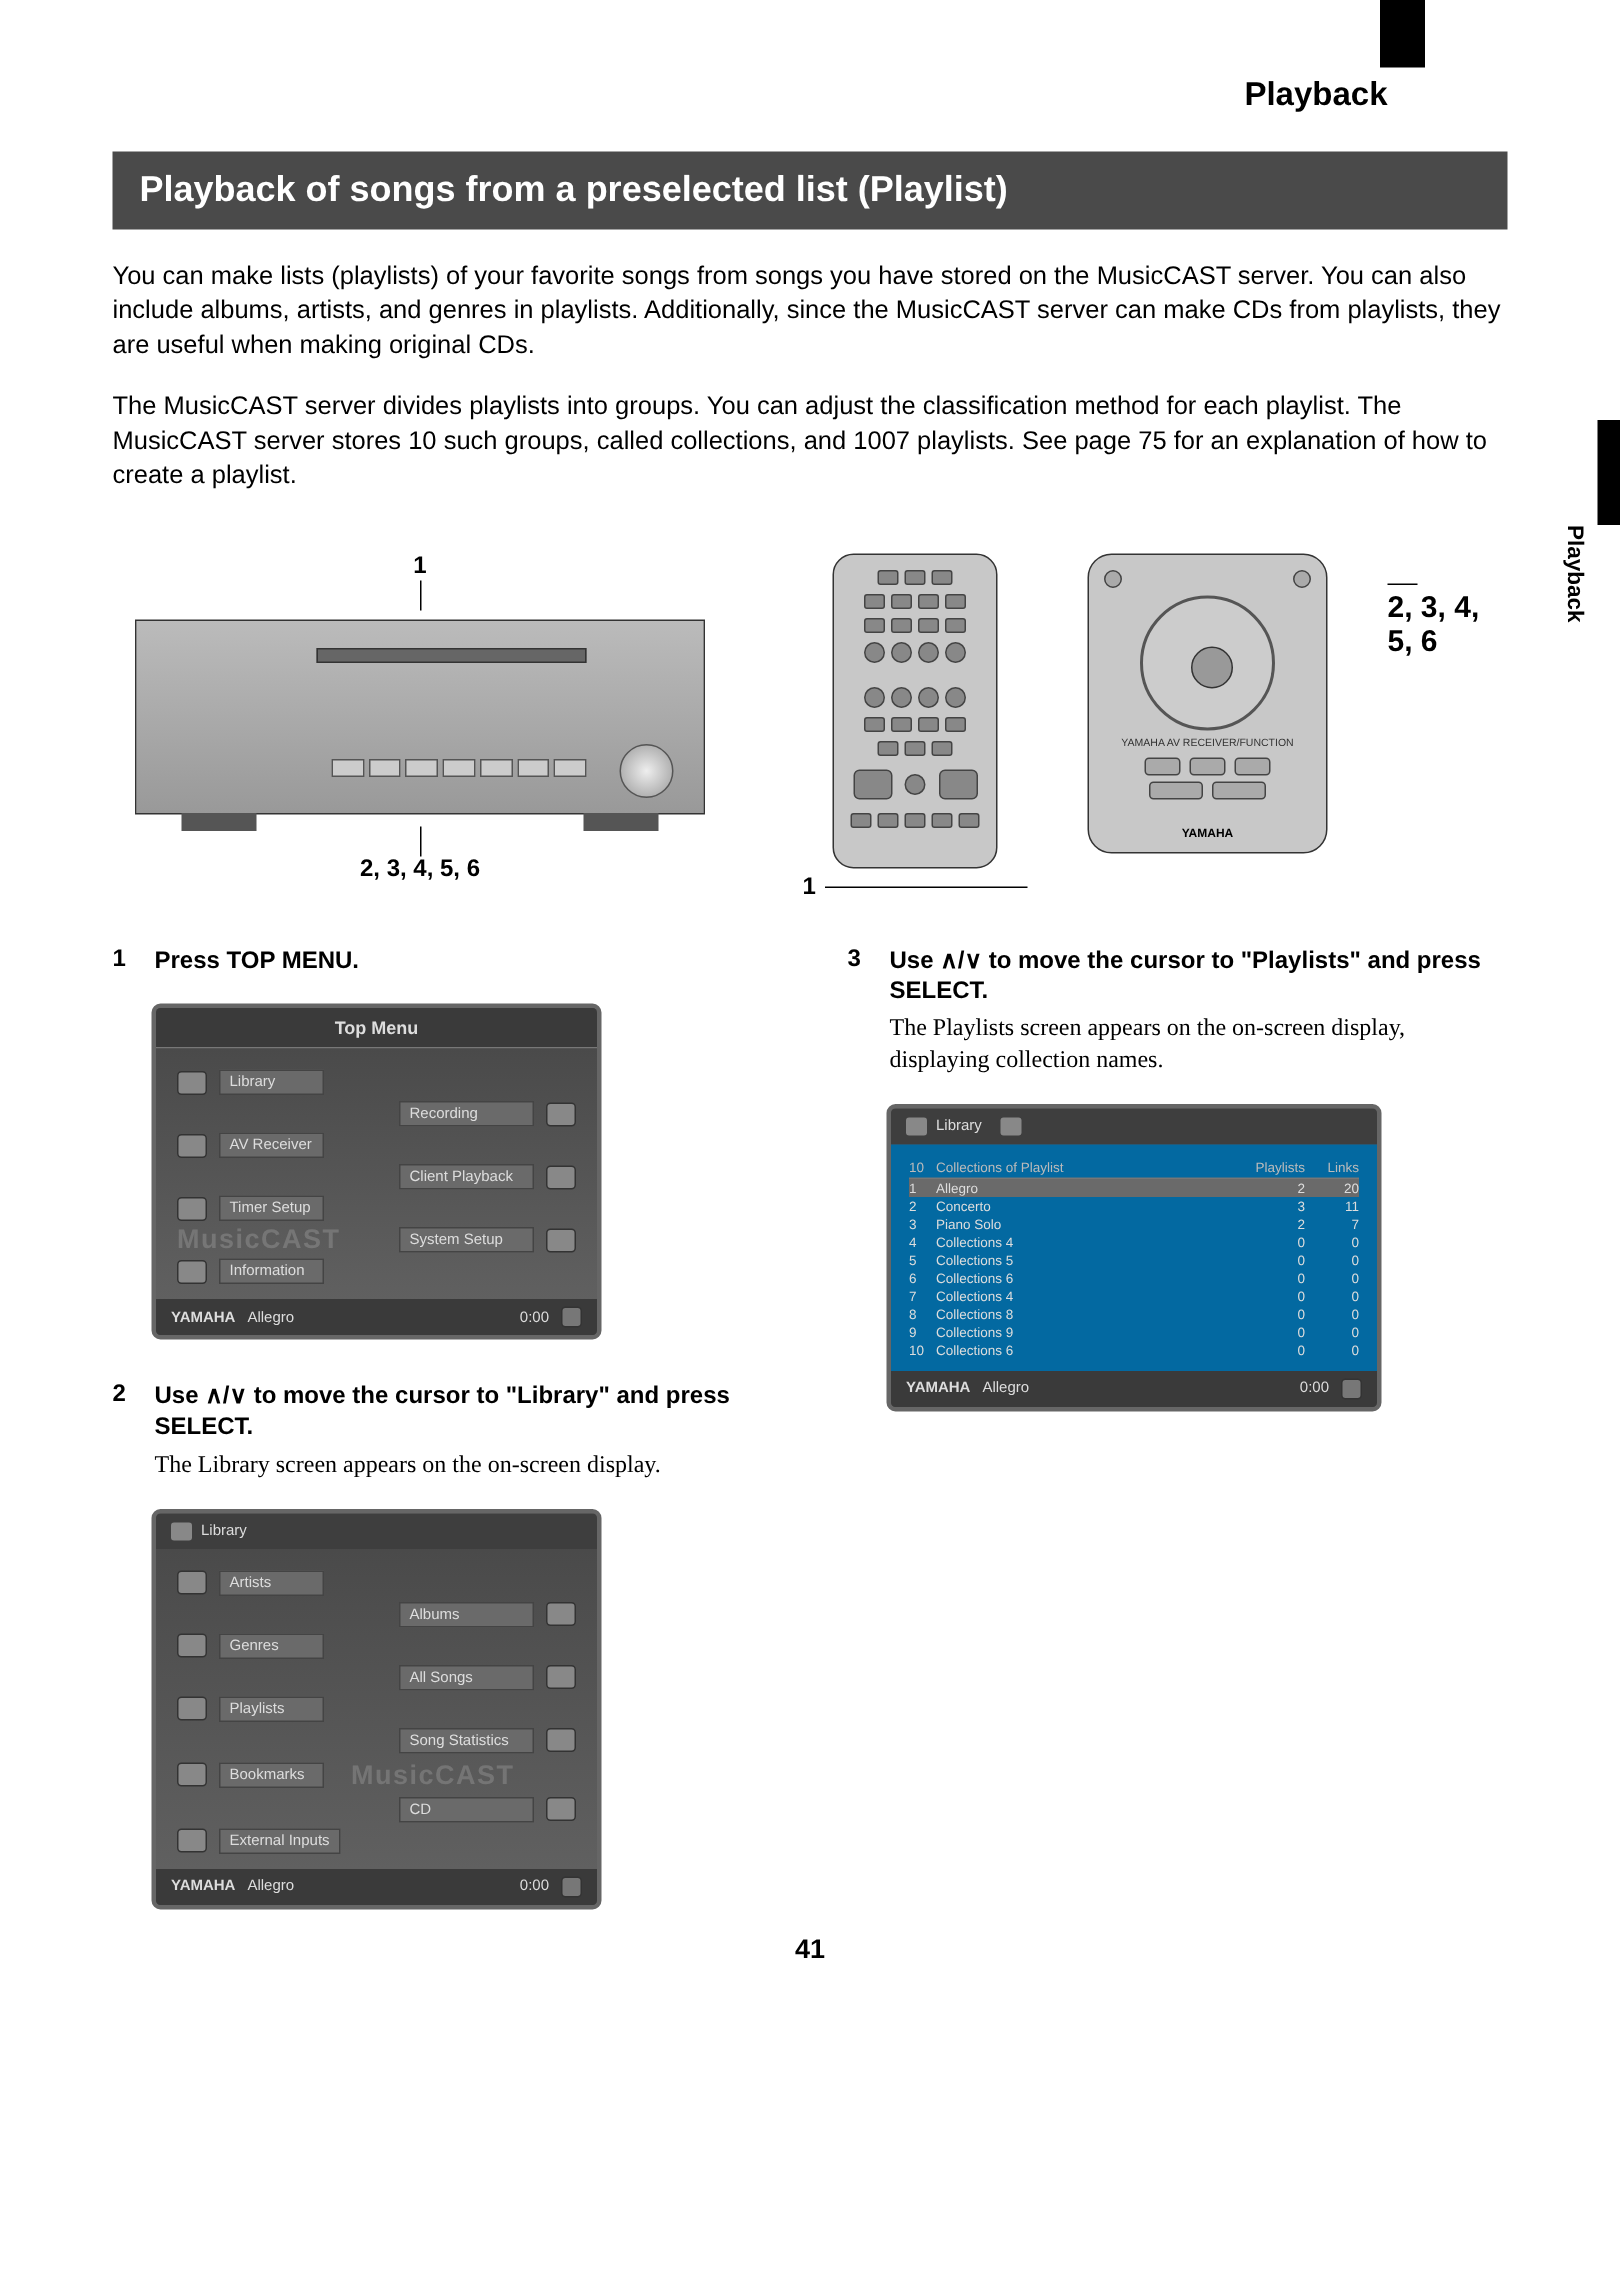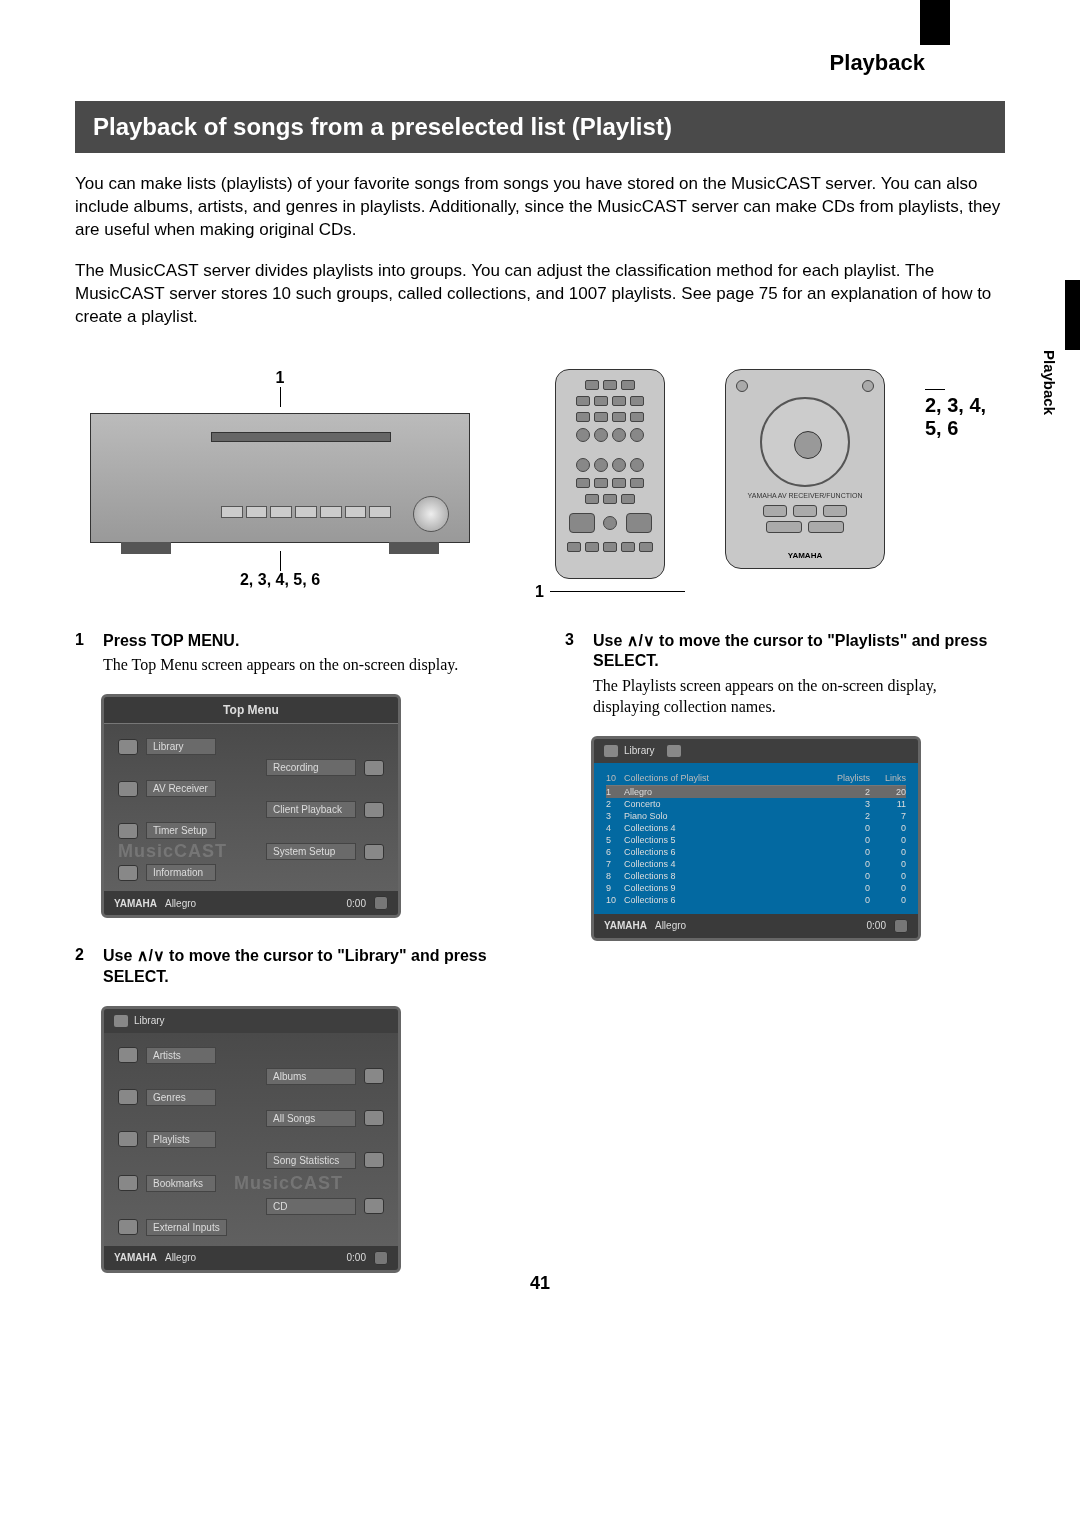--- a/index.html
+++ b/index.html
@@ -254,21 +254,21 @@
     border-bottom:1px solid #777; padding:2px 0;
   }
   .sc-th .c1{flex:0 0 18px;} .sc-th .c2{flex:1;} .sc-th .c3{flex:0 0 48px; text-align:right;} .sc-th .c4{flex:0 0 36px; text-align:right;}
   .sc-tr {
     display:flex; font-size:9px; padding:1px 0;
   }
   .sc-tr .c1{flex:0 0 18px;} .sc-tr .c2{flex:1;} .sc-tr .c3{flex:0 0 48px; text-align:right;} .sc-tr .c4{flex:0 0 36px; text-align:right;}
   .sc-tr.hl { background:#6a6a6a; }
   .page-num {
     position: absolute;
-    bottom: 37px; left: 0; right: 0;
+    bottom: 21px; left: 0; right: 0;
     text-align: center;
     font-weight: bold;
     font-size: 18px;
   }
   .lead-line { width:1px; background:#000; margin:0 auto;}
 </style>
 </head>
 <body>
 
 <div class="page">
@@ -398,21 +398,20 @@
 
   <div class="columns">
 
     <div class="col">
 
       <div class="step">
         <div class="step-head">
           <span class="step-num">1</span>
           <span class="step-title">Press TOP MENU.</span>
         </div>
-        <div class="step-body">The Top Menu screen appears on the on-screen display.</div>
       </div>
 
       <div class="screenshot">
         <div class="sc-title">Top Menu</div>
         <div class="sc-body">
           <div class="sc-menu-row">
               <span class="sc-icon"></span>
               <span class="sc-item">Library</span>
             </div>
           <div class="sc-menu-row">
@@ -447,20 +446,21 @@
           <span class="sp">0:00</span>
           <span class="icon-sm"></span>
         </div>
       </div>
 
       <div class="step">
         <div class="step-head">
           <span class="step-num">2</span>
           <span class="step-title"><span>Use </span><span class="arrow">∧/∨</span><span> to move the cursor to "Library" and press SELECT.</span></span>
         </div>
+        <div class="step-body">The Library screen appears on the on-screen display.</div>
       </div>
 
       <div class="screenshot">
         <div class="sc-crumb">
             <span class="ci"></span>
             <span>Library</span>
           </div>
         <div class="sc-body">
           <div class="sc-menu-row">
               <span class="sc-icon"></span>

